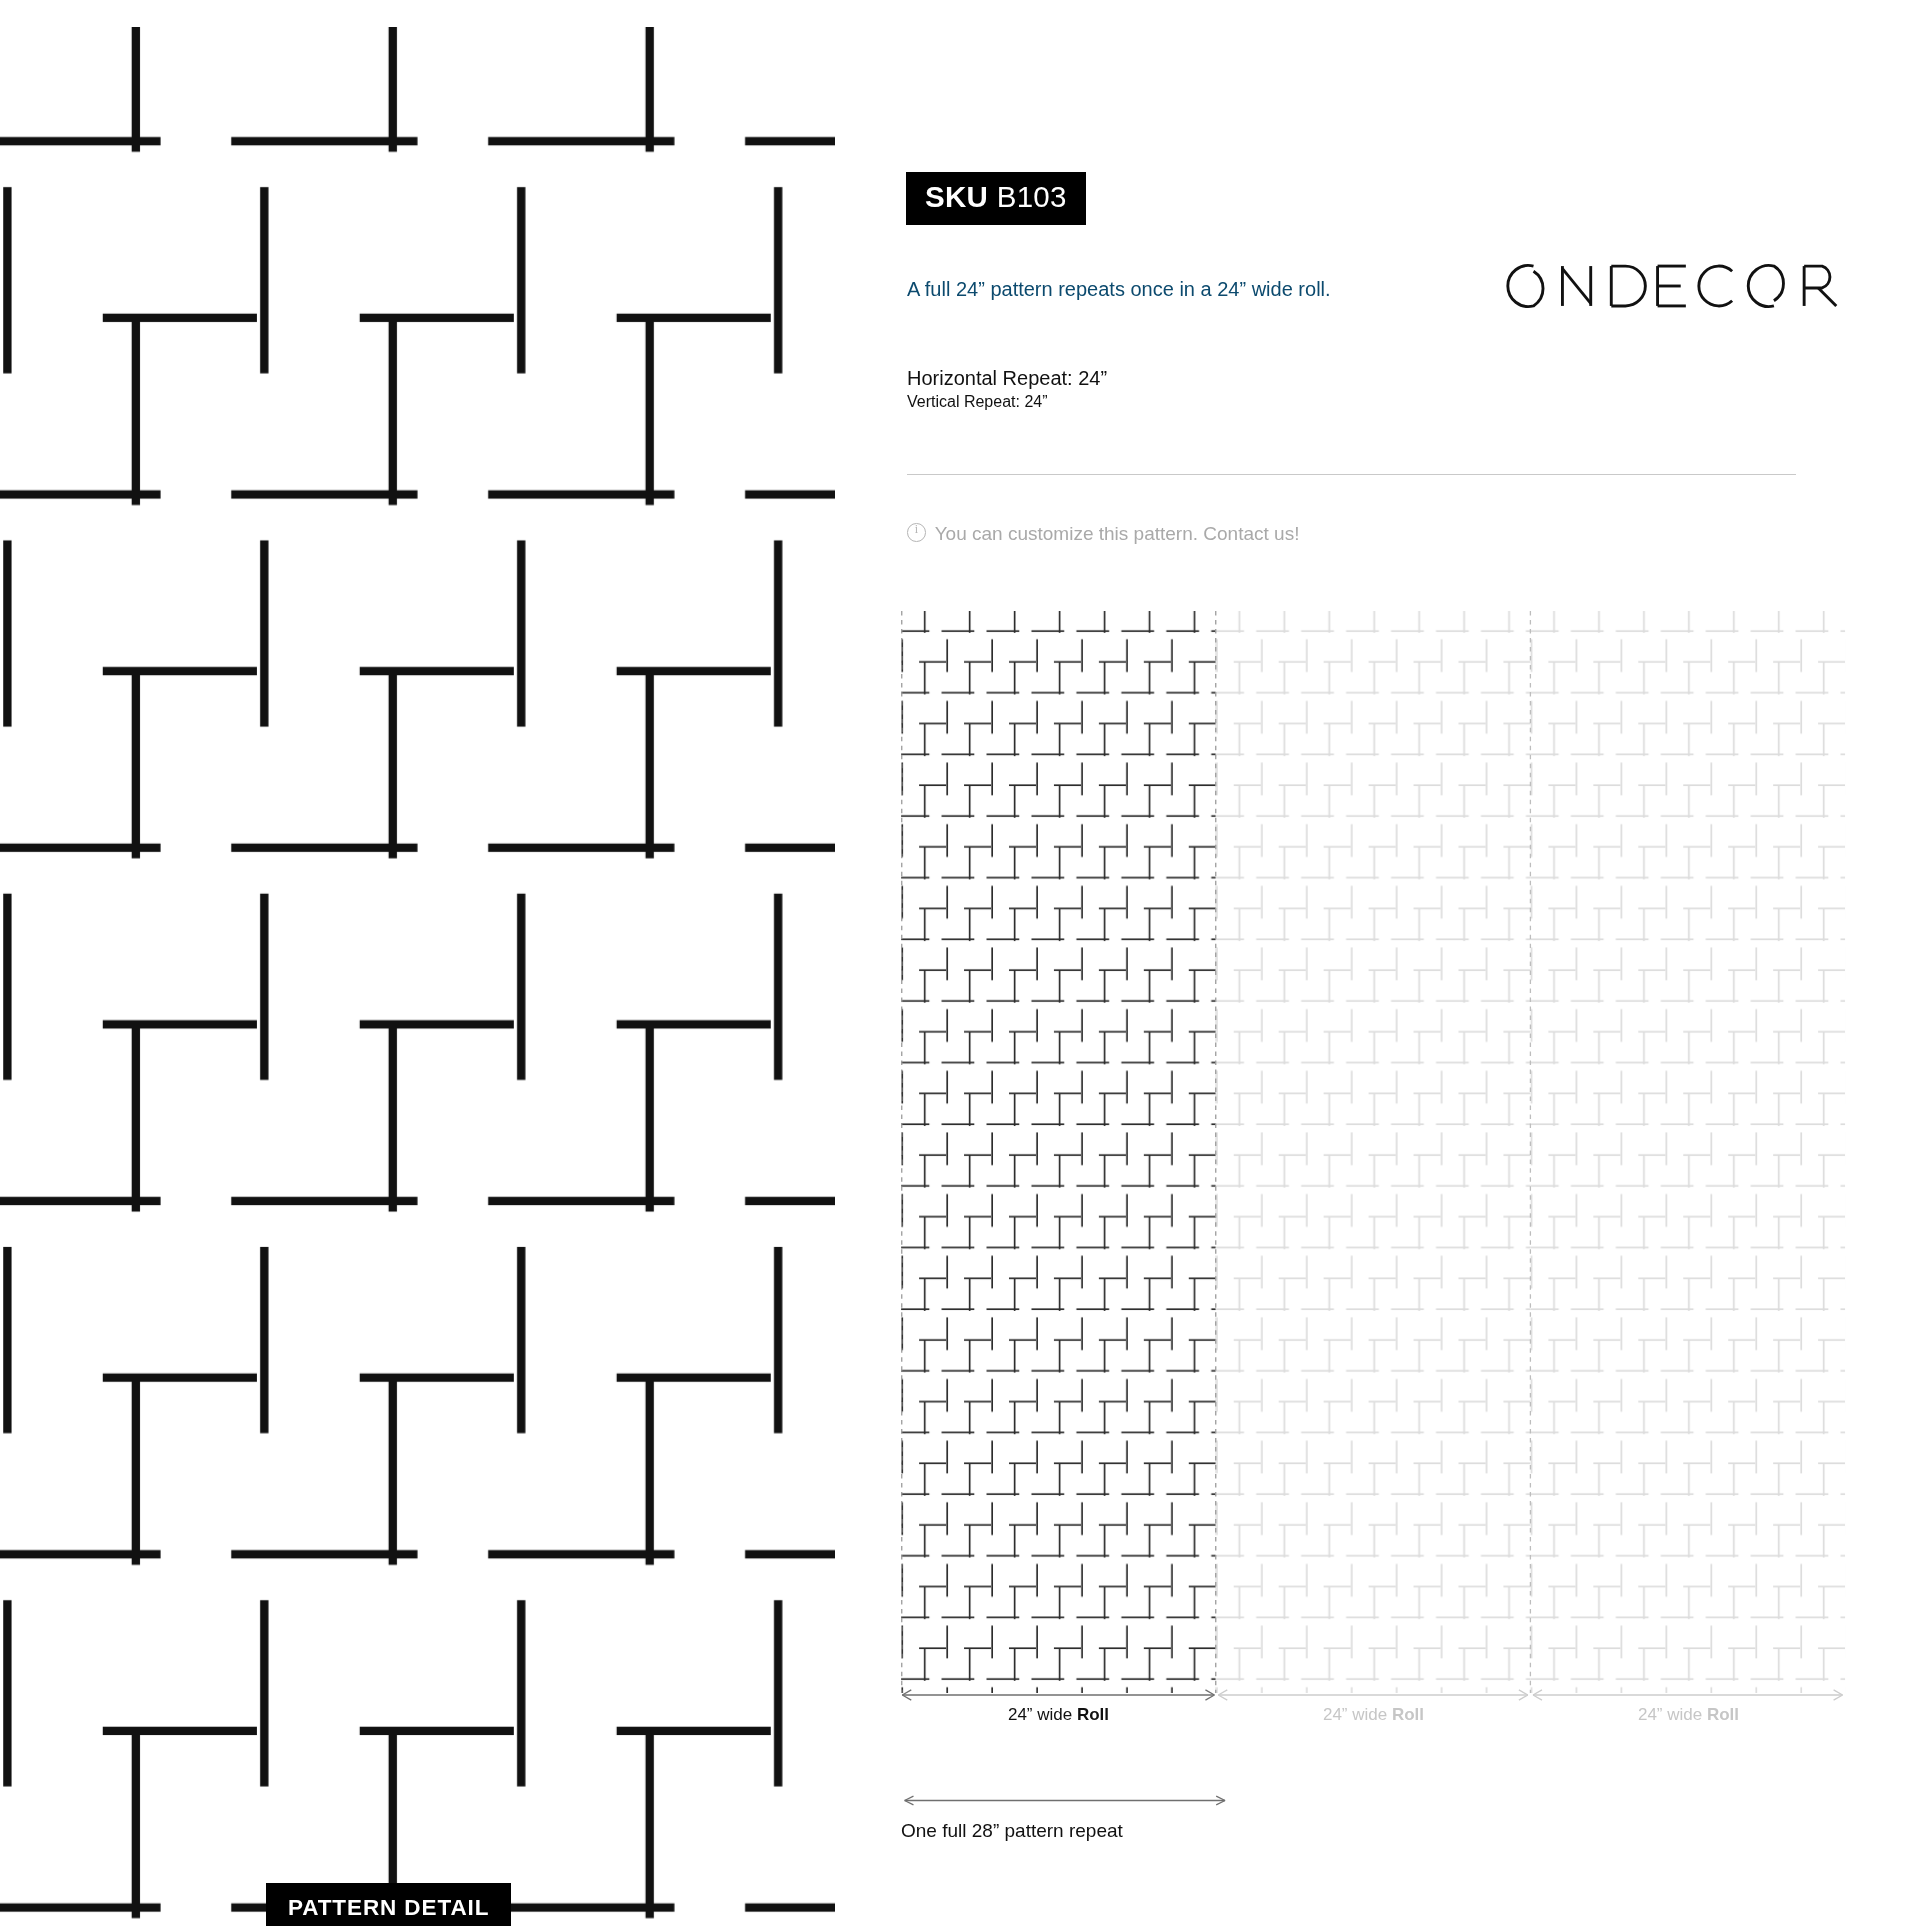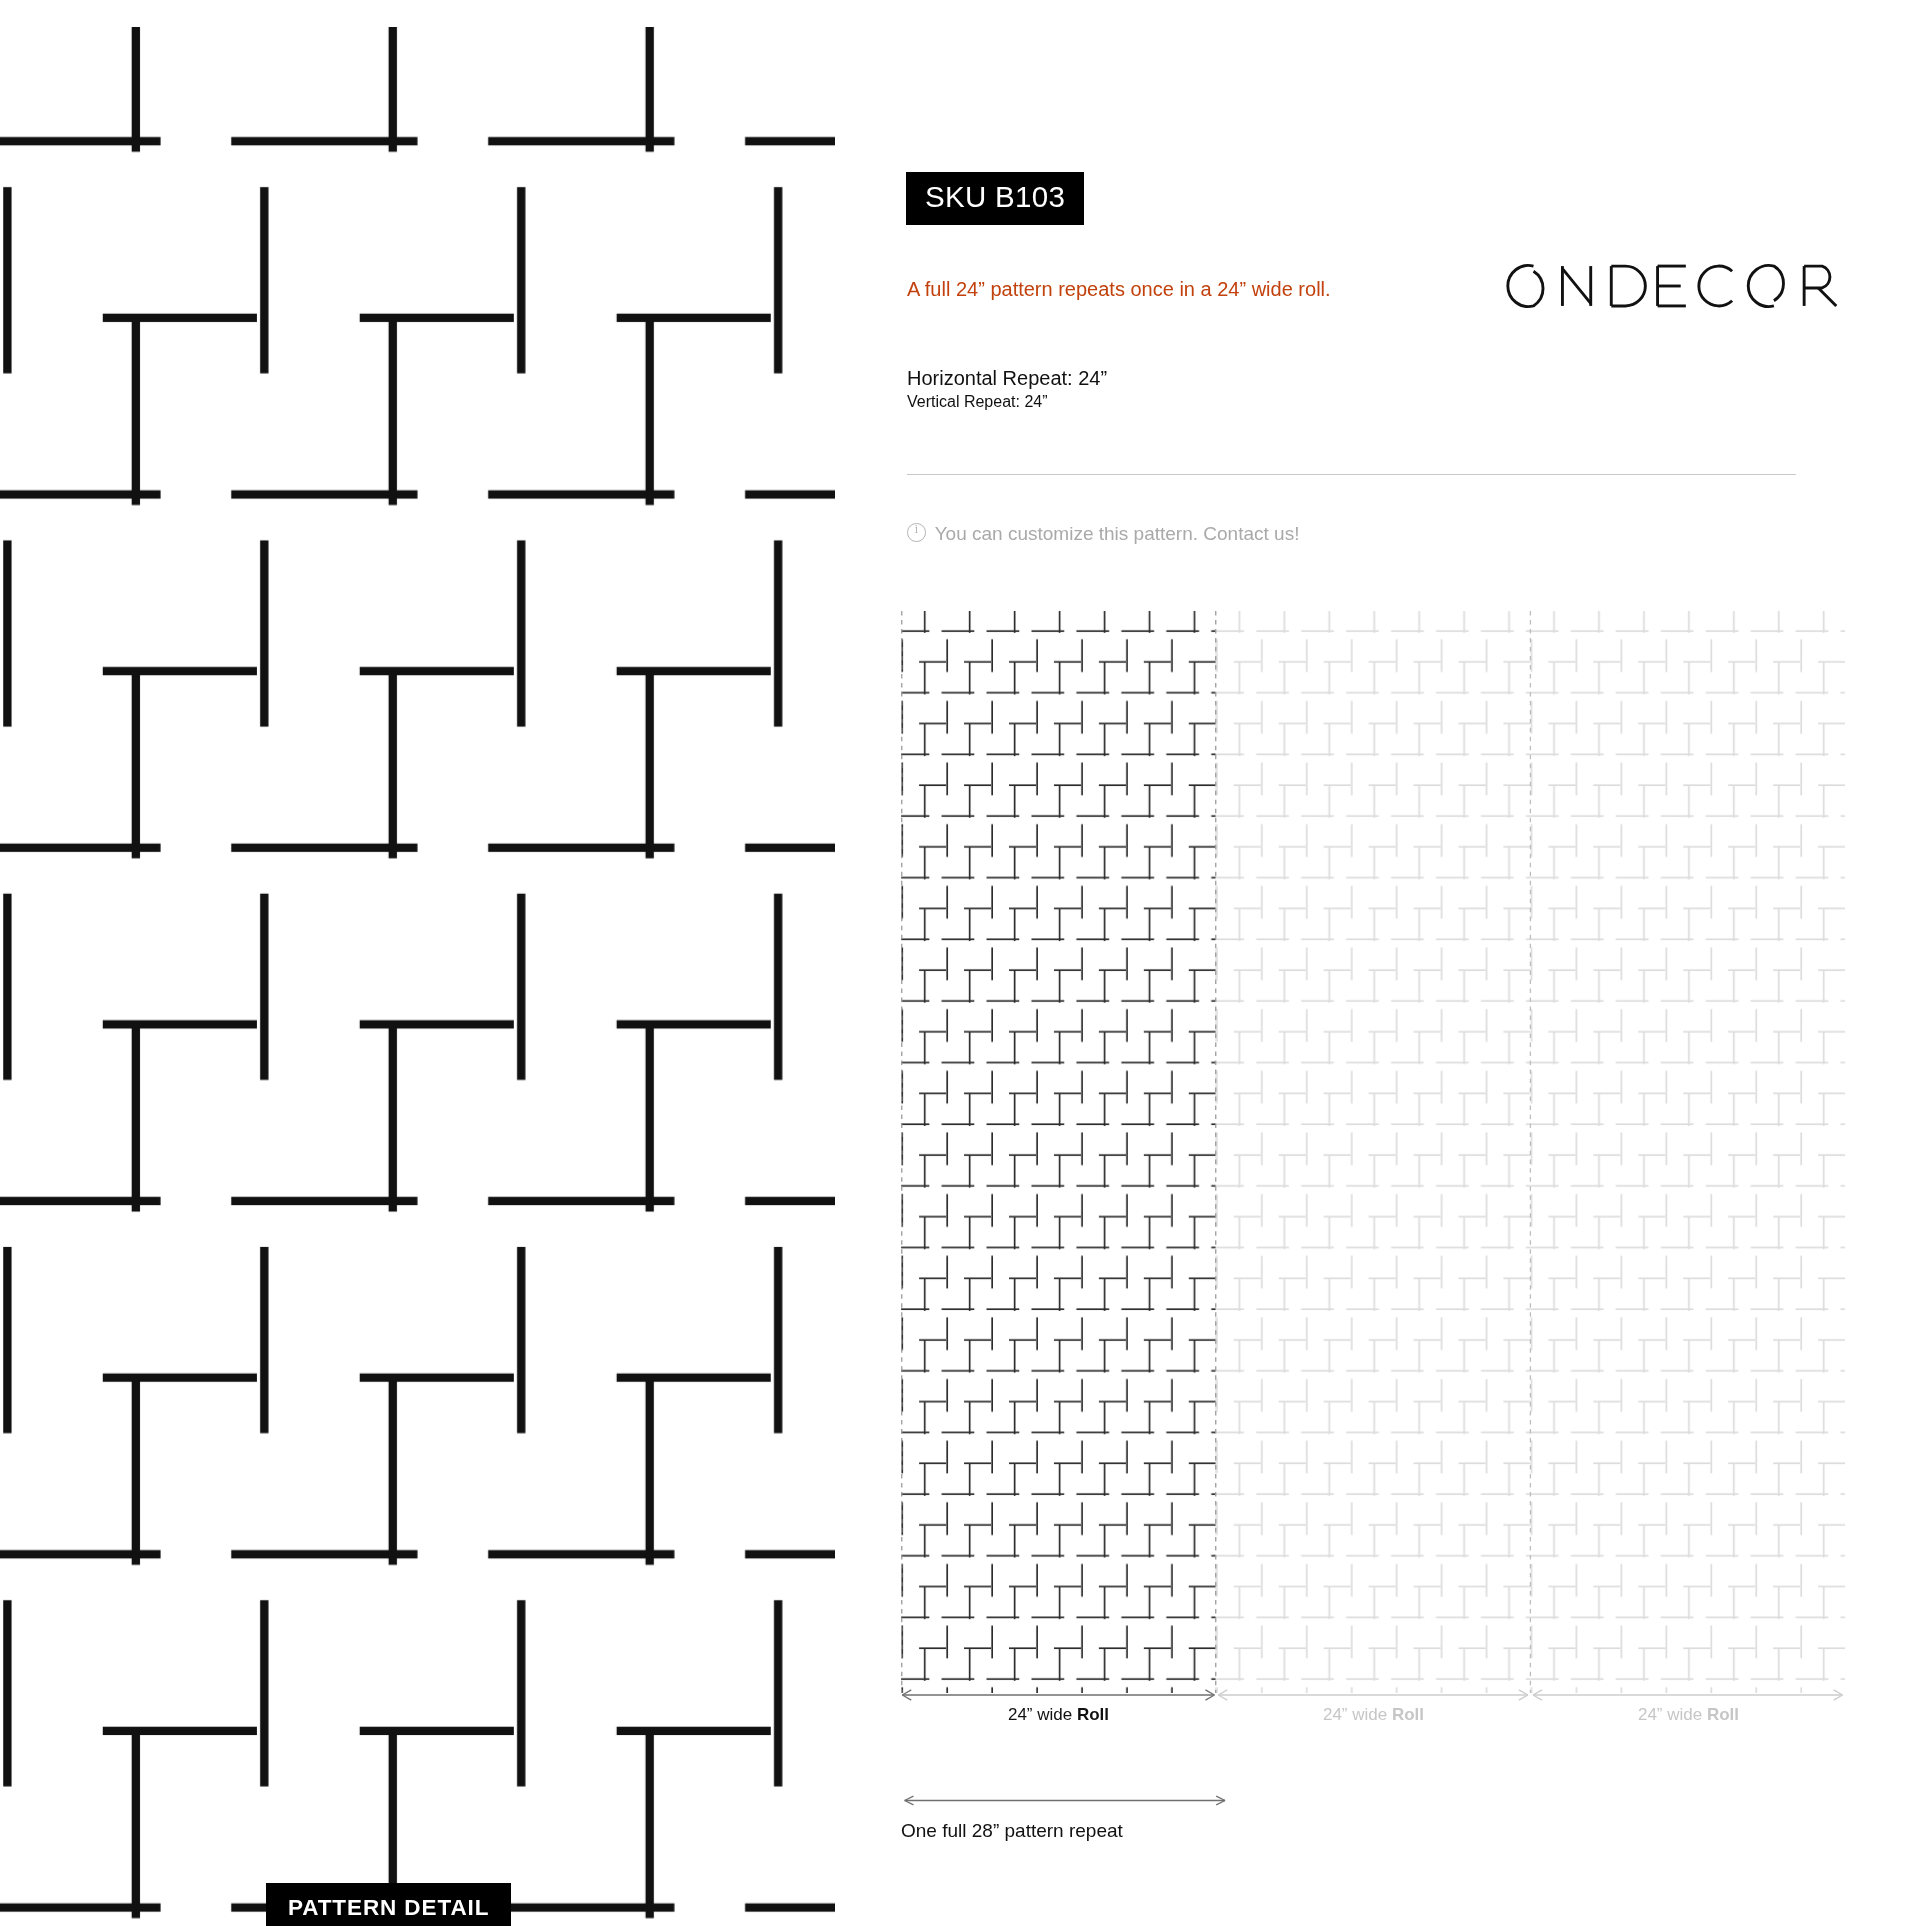--- a/index.html
+++ b/index.html
@@ -60,31 +60,31 @@
     position: absolute;
     left: 71px;
     top: 172px;
     background: #000000;
     color: #ffffff;
     padding: 10.3px 19px 13px 19px;
     font-size: 29.5px;
     line-height: 1;
     letter-spacing: 0.3px;
   }
-  #sku-badge .sku-label { font-weight: normal; }
+  #sku-badge .sku-label { font-weight: bold; }
   #sku-badge .sku-value { font-weight: normal; }
 
   #repeat-description {
     position: absolute;
     left: 72px;
     top: 276px;
     width: 449px;
     font-size: 20px;
     line-height: 1.33;
-    color: #c2410c;
+    color: #0c4a6e;
   }
   #horizontal-repeat {
     position: absolute;
     left: 72px;
     top: 366px;
     font-size: 20px;
     line-height: 1.28;
     color: #111111;
   }
   #vertical-repeat {

